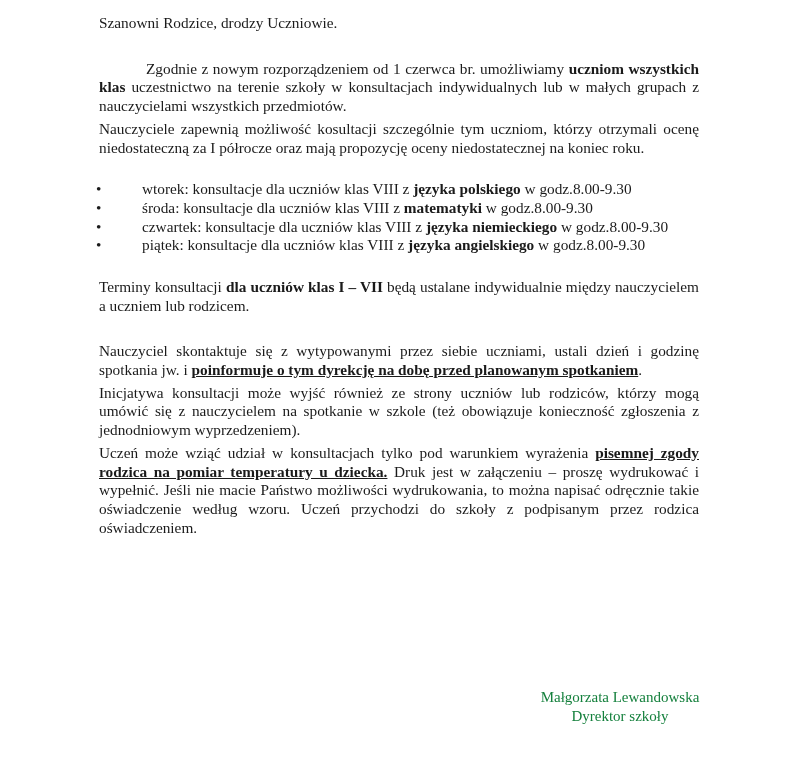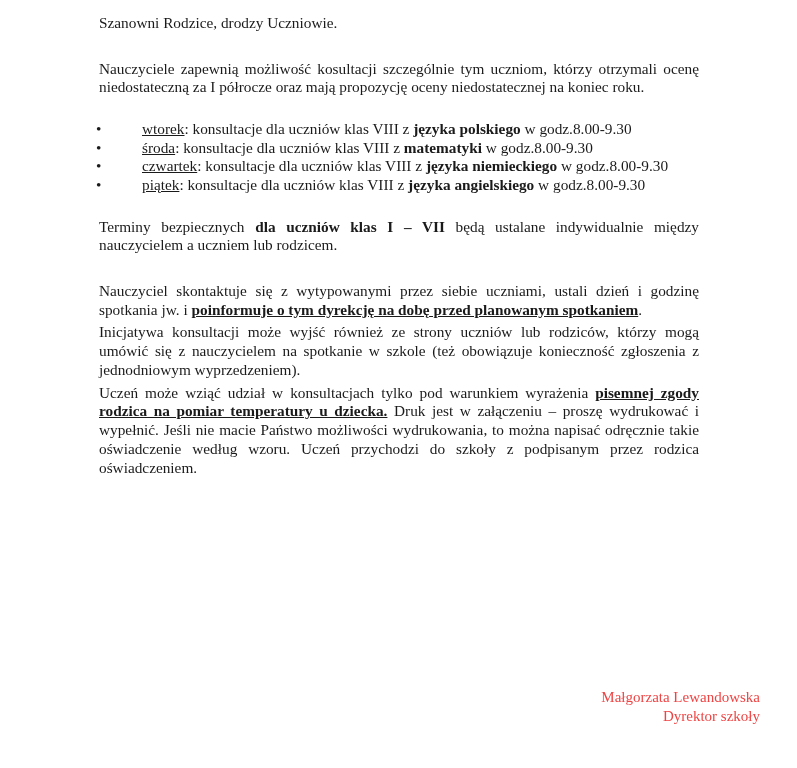--- a/index.html
+++ b/index.html
@@ -6,38 +6,39 @@
   body { width: 797px; height: 768px; position: relative; overflow: hidden; }
   .page {
     position: absolute; left: 95px; top: 10px; width: 608px;
     font-family: "Liberation Serif", serif; font-size: 15.3px; line-height: 18.75px;
     color: #1a1a1a;
   }
   p { margin: 4px; text-align: justify; }
   .gap { height: 18.75px; }
   .indent { text-indent: 47px; }
   b { font-weight: bold; }
-  .u { text-decoration: underline; }
+  .u { }
   .bu { font-weight: bold; text-decoration: underline; }
   ul.schedule { list-style: none; margin: 0; padding: 0; }
   ul.schedule li { position: relative; padding-left: 47px; white-space: nowrap; }
   ul.schedule li .bullet { position: absolute; left: 1px; top: 0; }
   .sig {
-    position: absolute; left: 480px; top: 688px; width: 280px; text-align: right;
-    font-family: "Liberation Serif", serif; font-size: 15px; line-height: 19px; color: #ef4444;
+    position: absolute; left: 480px; top: 688px; width: 280px; text-align: center;
+    font-family: "Liberation Serif", serif; font-size: 15px; line-height: 19px; color: #15803d;
   }
   .last-left { text-align-last: left; }
 </style>
 </head>
 <body>
 
 <div class="page">
   <p>Szanowni Rodzice, drodzy Uczniowie.</p>
   <div class="gap"></div>
 
+  <p class="indent"><span>Zgodnie z nowym rozporządzeniem od 1 czerwca br. umożliwiamy </span><b>uczniom wszystkich klas</b><span> uczestnictwo na terenie szkoły w konsultacjach indywidualnych lub w małych grupach z nauczycielami wszystkich przedmiotów.</span></p>
   <p class="last-left">Nauczyciele zapewnią możliwość kosultacji szczególnie tym uczniom, którzy otrzymali ocenę niedostateczną za I półrocze oraz mają propozycję oceny niedostatecznej na koniec roku.</p>
   <div class="gap"></div>
 
   <ul class="schedule">
     <li>
       <span class="bullet">•</span>
       <span class="u">wtorek</span><span>: konsultacje dla uczniów klas VIII z </span><b>języka polskiego</b><span> w godz.8.00-9.30</span>
     </li>
     <li>
       <span class="bullet">•</span>
@@ -47,21 +48,21 @@
       <span class="bullet">•</span>
       <span class="u">czwartek</span><span>: konsultacje dla uczniów klas VIII z </span><b>języka niemieckiego</b><span> w godz.8.00-9.30</span>
     </li>
     <li>
       <span class="bullet">•</span>
       <span class="u">piątek</span><span>: konsultacje dla uczniów klas VIII z </span><b>języka angielskiego</b><span> w godz.8.00-9.30</span>
     </li>
   </ul>
   <div class="gap"></div>
 
-  <p class="last-left"><span>Terminy bezpiecznych </span><b>dla uczniów klas I – VII</b><span> będą ustalane indywidualnie między nauczycielem a uczniem lub rodzicem.</span></p>
+  <p class="last-left"><span>Terminy konsultacji </span><b>dla uczniów klas I – VII</b><span> będą ustalane indywidualnie między nauczycielem a uczniem lub rodzicem.</span></p>
   <div class="gap"></div>
 
   <p><span> Nauczyciel skontaktuje się z wytypowanymi przez siebie uczniami, ustali dzień i godzinę spotkania jw. i </span><span class="bu">poinformuje o tym dyrekcję na dobę przed planowanym spotkaniem</span><span>.</span></p>
   <p class="last-left">Inicjatywa konsultacji może wyjść również ze strony uczniów lub rodziców, którzy mogą umówić się z nauczycielem na spotkanie w szkole (też obowiązuje konieczność zgłoszenia z jednodniowym wyprzedzeniem).</p>
   <p class="last-left"><span>Uczeń może wziąć udział w konsultacjach tylko pod warunkiem wyrażenia </span><span class="bu">pisemnej zgody rodzica na pomiar temperatury u dziecka.</span><span> Druk jest w załączeniu – proszę wydrukować i wypełnić. Jeśli nie macie Państwo możliwości wydrukowania, to można napisać odręcznie takie oświadczenie według wzoru. Uczeń przychodzi do szkoły z podpisanym przez rodzica oświadczeniem.</span></p>
 </div>
 
 <div class="sig">
   <div>Małgorzata Lewandowska</div>
   <div>Dyrektor szkoły</div>

